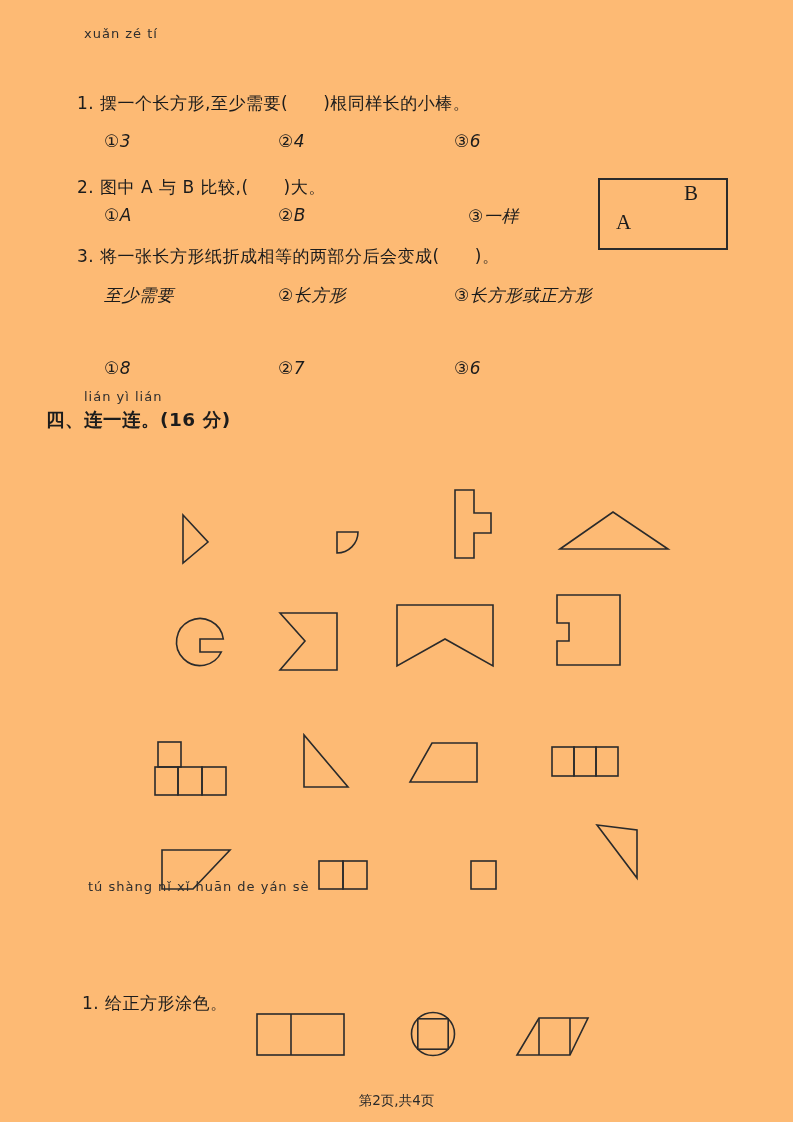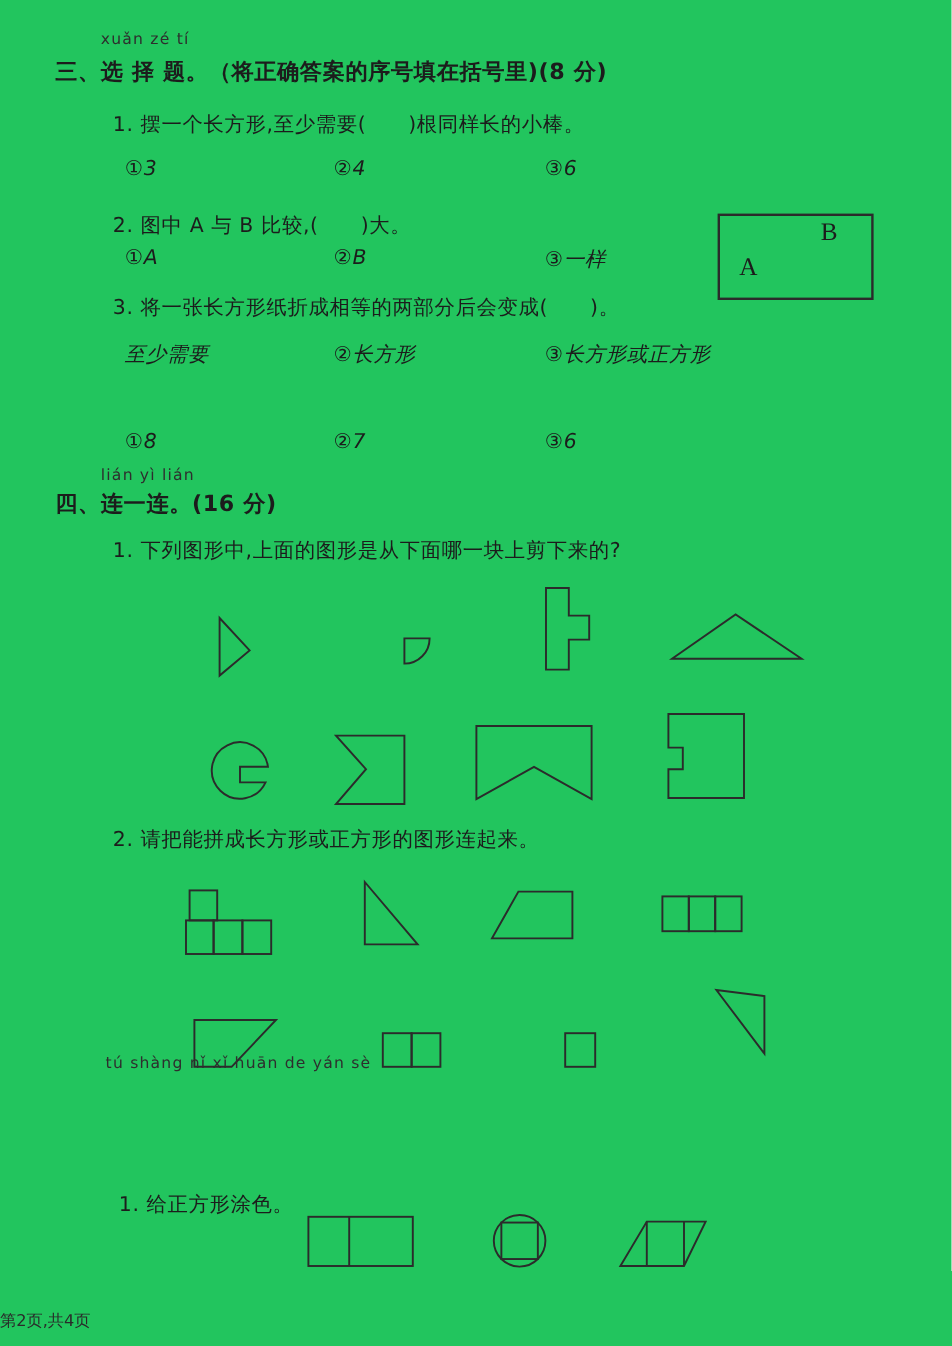--- a/index.html
+++ b/index.html
@@ -1,80 +1,78 @@
 <!DOCTYPE html>
 <html><head>
 <meta charset="utf-8">
 <style>
   html,body{margin:0;padding:0;background:#ffffff;}
   .page{
     position:relative;
     width:793px;height:1122px;
-    background:#22c55e;
+    background:#fdba74;
     color:#1c1c1c;
     font-family:"DejaVu Sans",sans-serif;
     overflow:hidden;
   }
   .abs{position:absolute;white-space:nowrap;}
   .pinyin{font-size:13px;letter-spacing:1px;color:#2e2e2e;}
   .sec-title{font-size:18.5px;font-weight:700;letter-spacing:0.5px;}
-  .q{font-size:17px;font-weight:500;letter-spacing:0.5px;margin-left:17px;}
+  .q{font-size:17px;font-weight:500;letter-spacing:0.5px;}
   .opt{font-size:17px;letter-spacing:0.5px;font-style:italic;}
   .footer{font-size:13.5px;color:#2a2a2a;}
   svg.shape{position:absolute;overflow:visible;}
   svg.shape *{stroke:#2b2b2b;stroke-width:1.6;fill:none;stroke-linejoin:miter;stroke-linecap:butt;}
   .fig-ab{
     position:absolute;left:598px;top:178px;width:130px;height:72px;
     border:2px solid #2b2b2b;box-sizing:border-box;
   }
   .fig-ab .lbl{
     position:absolute;font-family:"Liberation Serif",serif;
     font-size:21px;color:#1c1c1c;
   }
 </style>
 </head>
 <body>
 
 <div class="page">
 
   <div class="abs pinyin" style="left:84px;top:26px">xuǎn zé tí</div>
 
-  <div class="abs sec-title" style="left:46px;top:47px">三、选 择 题。（将正确答案的序号填在括号里)(8 分)</div>
 
   <div class="abs q" style="left:77px;top:92px">1. 摆一个长方形,至少需要(　　)根同样长的小棒。</div>
   <div class="abs opt" style="left:104px;top:131px">①3</div>
   <div class="abs opt" style="left:278px;top:131px">②4</div>
   <div class="abs opt" style="left:454px;top:131px">③6</div>
 
   <div class="abs q" style="left:77px;top:176px">2. 图中 A 与 B 比较,(　　)大。</div>
 
   <div class="fig-ab">
     <svg width="126" height="68" viewBox="0 0 126 68">
       <line x1="3" y1="4" x2="123" y2="64" stroke-dasharray="2.5 4.5"></line>
     </svg>
     <span class="lbl" style="left:84px;top:1px">B</span>
     <span class="lbl" style="left:16px;top:30px">A</span>
   </div>
 
   <div class="abs opt" style="left:104px;top:205px">①A</div>
   <div class="abs opt" style="left:278px;top:205px">②B</div>
-  <div class="abs opt" style="left:454px;top:205px">③一样</div>
+  <div class="abs opt" style="left:468px;top:205px">③一样</div>
 
   <div class="abs q" style="left:77px;top:245px">3. 将一张长方形纸折成相等的两部分后会变成(　　)。</div>
   <div class="abs opt" style="left:104px;top:284px">至少需要</div>
   <div class="abs opt" style="left:278px;top:284px">②长方形</div>
   <div class="abs opt" style="left:454px;top:284px">③长方形或正方形</div>
 
   <div class="abs opt" style="left:104px;top:358px">①8</div>
   <div class="abs opt" style="left:278px;top:358px">②7</div>
   <div class="abs opt" style="left:454px;top:358px">③6</div>
 
   <div class="abs pinyin" style="left:84px;top:389px">lián yì lián</div>
   <div class="abs sec-title" style="left:46px;top:407px">四、连一连。(16 分)</div>
-  <div class="abs q" style="left:77px;top:447px">1. 下列图形中,上面的图形是从下面哪一块上剪下来的?</div>
 
   <svg class="shape" style="left:181px;top:512px" width="30" height="54" viewBox="0 0 30 54">
     <polygon points="2,3 27,30 2,51"></polygon>
   </svg>
   <svg class="shape" style="left:335px;top:530px" width="26" height="26" viewBox="0 0 26 26">
     <path d="M2,2 H23 A21,21 0 0 1 2,23 Z"></path>
   </svg>
   <svg class="shape" style="left:453px;top:488px" width="40" height="72" viewBox="0 0 40 72">
     <polygon points="2,2 21,2 21,25 38,25 38,45 21,45 21,70 2,70"></polygon>
   </svg>
@@ -88,21 +86,20 @@
   <svg class="shape" style="left:278px;top:611px" width="61" height="61" viewBox="0 0 61 61">
     <polygon points="2,2 59,2 59,59 2,59 27,30"></polygon>
   </svg>
   <svg class="shape" style="left:395px;top:603px" width="100" height="66" viewBox="0 0 100 66">
     <polygon points="2,2 98,2 98,63 50,36 2,63"></polygon>
   </svg>
   <svg class="shape" style="left:555px;top:593px" width="67" height="74" viewBox="0 0 67 74">
     <polygon points="2,2 65,2 65,72 2,72 2,48 14,48 14,30 2,30"></polygon>
   </svg>
 
-  <div class="abs q" style="left:77px;top:688px">2. 请把能拼成长方形或正方形的图形连起来。</div>
 
   <svg class="shape" style="left:153px;top:740px" width="78" height="58" viewBox="0 0 78 58">
     <rect x="5" y="2" width="23" height="25"></rect>
     <rect x="2" y="27" width="23" height="28"></rect>
     <rect x="25" y="27" width="24" height="28"></rect>
     <rect x="49" y="27" width="24" height="28"></rect>
   </svg>
   <svg class="shape" style="left:301px;top:733px" width="50" height="57" viewBox="0 0 50 57">
     <polygon points="3,2 3,54 47,54"></polygon>
   </svg>
@@ -139,15 +136,15 @@
   <svg class="shape" style="left:410px;top:1010px" width="47" height="48" viewBox="0 0 47 48">
     <circle cx="23" cy="24" r="21.5"></circle>
     <rect x="7.8" y="8.8" width="30.4" height="30.4"></rect>
   </svg>
   <svg class="shape" style="left:515px;top:1016px" width="75" height="42" viewBox="0 0 75 42">
     <polygon points="2,39 24,2 73,2 55,39"></polygon>
     <line x1="24" y1="2" x2="24" y2="39"></line>
     <line x1="55" y1="2" x2="55" y2="39"></line>
   </svg>
 
-  <div class="abs footer" style="left:0;right:0;top:1092px;white-space:normal">第2页,共4页</div>
+  <div class="abs footer" style="left:0;right:0;top:1092px;text-align:center;white-space:normal">第2页,共4页</div>
 
 </div>
 
 </body></html>

